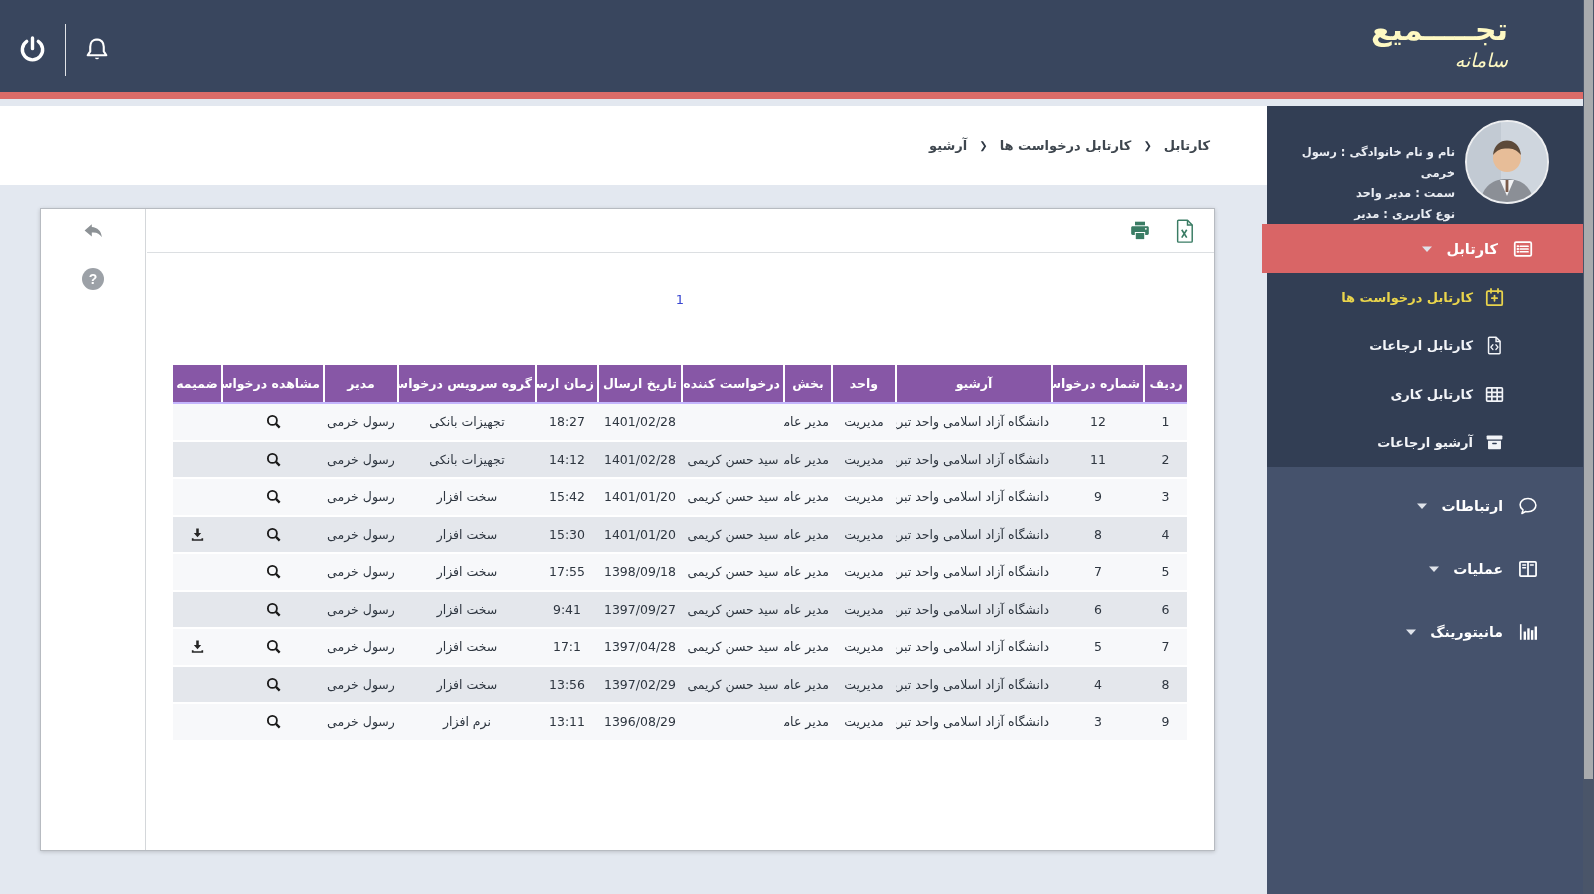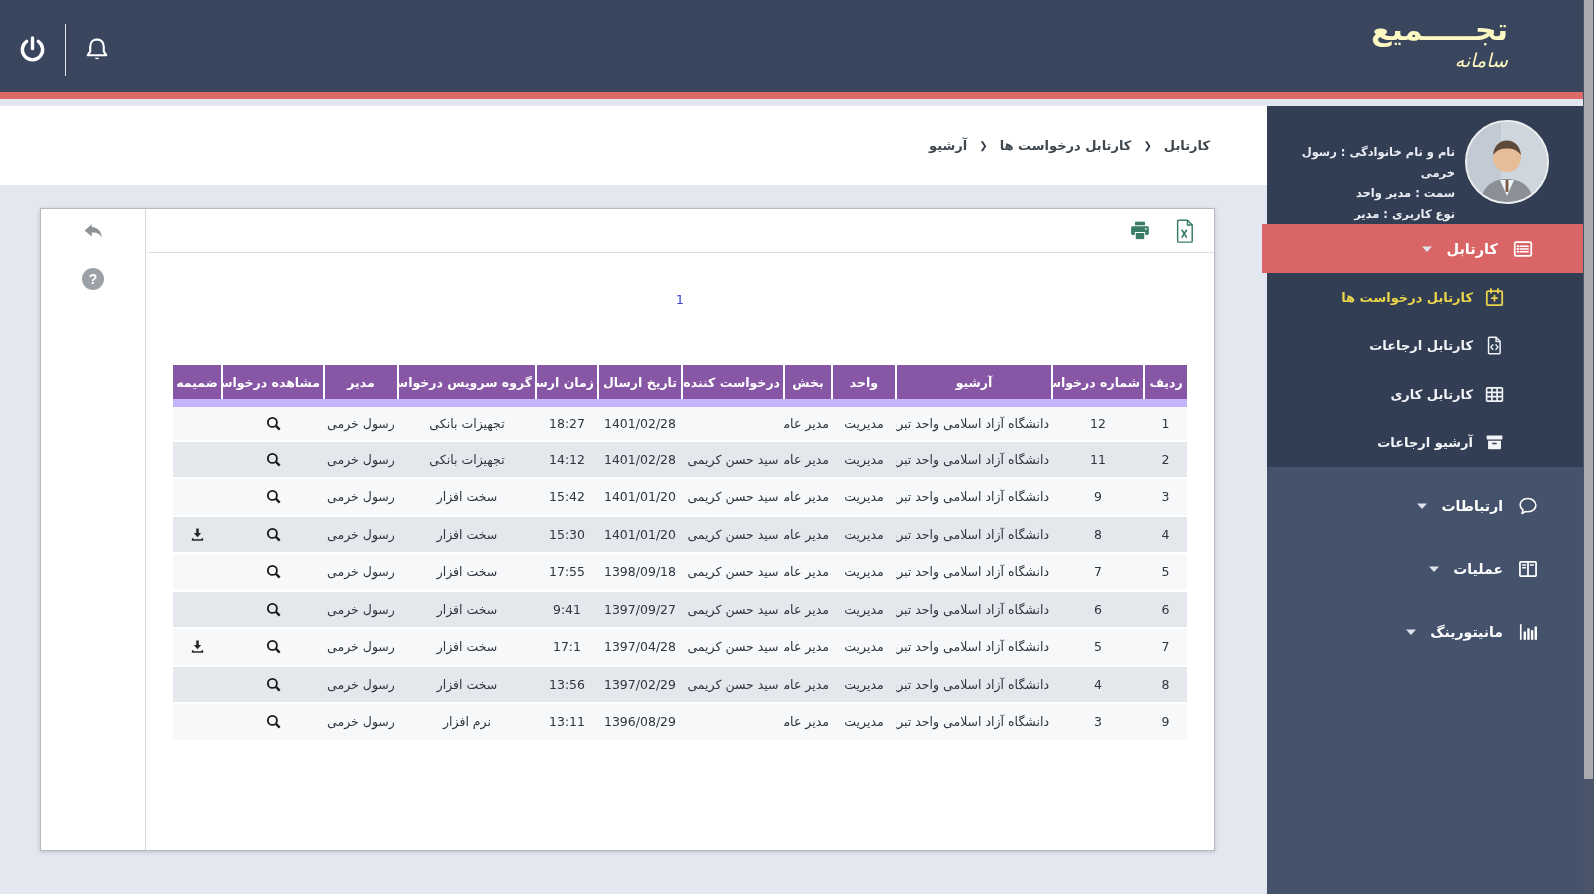--- a/index.html
+++ b/index.html
@@ -35,21 +35,21 @@
   .card-main{position:absolute;left:106px;right:0;top:0;bottom:0;}
   .toolbar{position:relative;height:44px;border-bottom:1px solid #dcdfe2;}
   .excel-btn{position:absolute;right:19px;top:10px;width:21px;height:24px;color:#3a7c64;cursor:pointer;background:none;border:none;}
   .print-btn{position:absolute;right:62px;top:10px;width:24px;height:23px;color:#3a7c64;cursor:pointer;background:none;border:none;}
   .pager{position:absolute;top:80px;right:27px;width:1014px;text-align:center;}
   .page-link{color:#3946d1;font-size:13px;cursor:pointer;}
 
   
   .req-table-wrap{position:absolute;top:156px;right:27px;}
   table.req{width:1014px;table-layout:fixed;border-collapse:collapse;}
-  table.req th{background:#8757a6;color:#fff;font-size:12.5px;font-weight:700;height:38px;padding:0 3px;border-bottom:8px solid #c4b5fd;white-space:nowrap;overflow:hidden;}
+  table.req th{background:#8757a6;color:#fff;font-size:12.5px;font-weight:700;height:38px;padding:0 3px;border-bottom:2px solid #c4b5fd;white-space:nowrap;overflow:hidden;}
   table.req th:not(:last-child){border-left:2px solid #fff;}
   table.req td{height:37.5px;border-bottom:2px solid #fff;font-size:12.5px;color:#2e3640;text-align:center;padding:0 3px;white-space:nowrap;overflow:hidden;}
   table.req tbody tr:nth-child(odd) td{background:#f7f8fa;}
   table.req tbody tr:nth-child(even) td{background:#e4e7ec;}
   .cell-icon-btn{display:inline-flex;align-items:center;justify-content:center;cursor:pointer;background:none;border:none;vertical-align:middle;}
 
   
   .sidebar{position:absolute;left:1267px;top:106px;width:316px;height:788px;background:#45526c;}
   .user-panel{position:absolute;top:0;left:0;right:0;height:118px;background:#323e54;}
   .avatar{position:absolute;right:34px;top:14px;width:84px;height:84px;border-radius:50%;border:2px solid #edeef0;overflow:hidden;background:#cdd5dd;}

